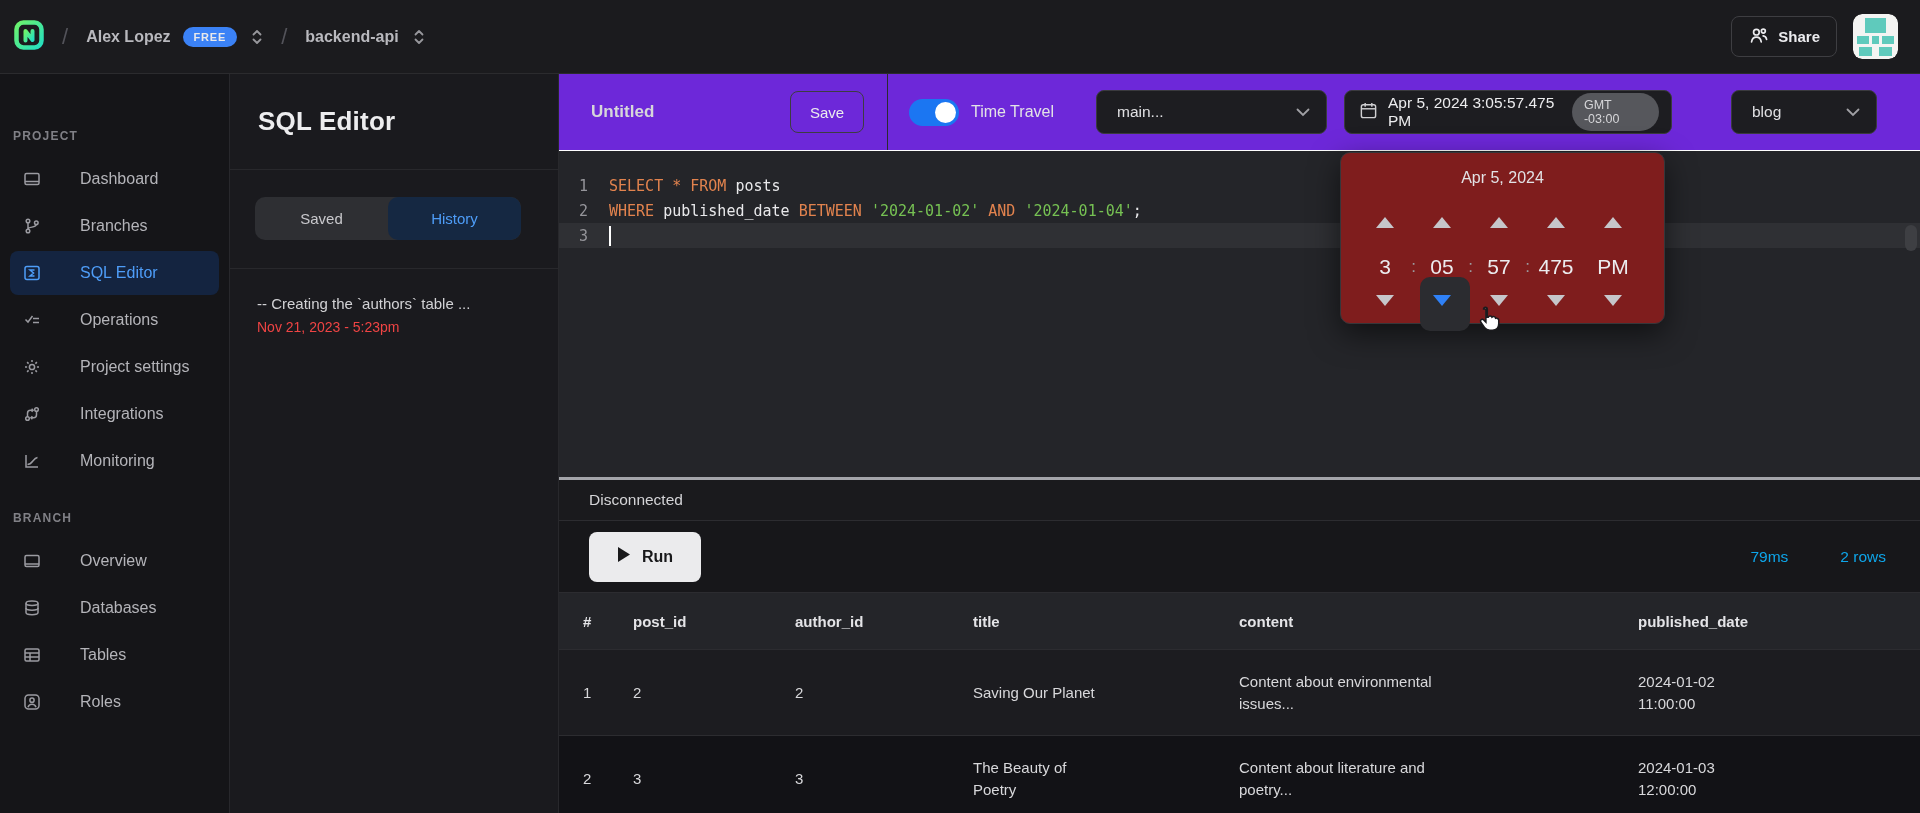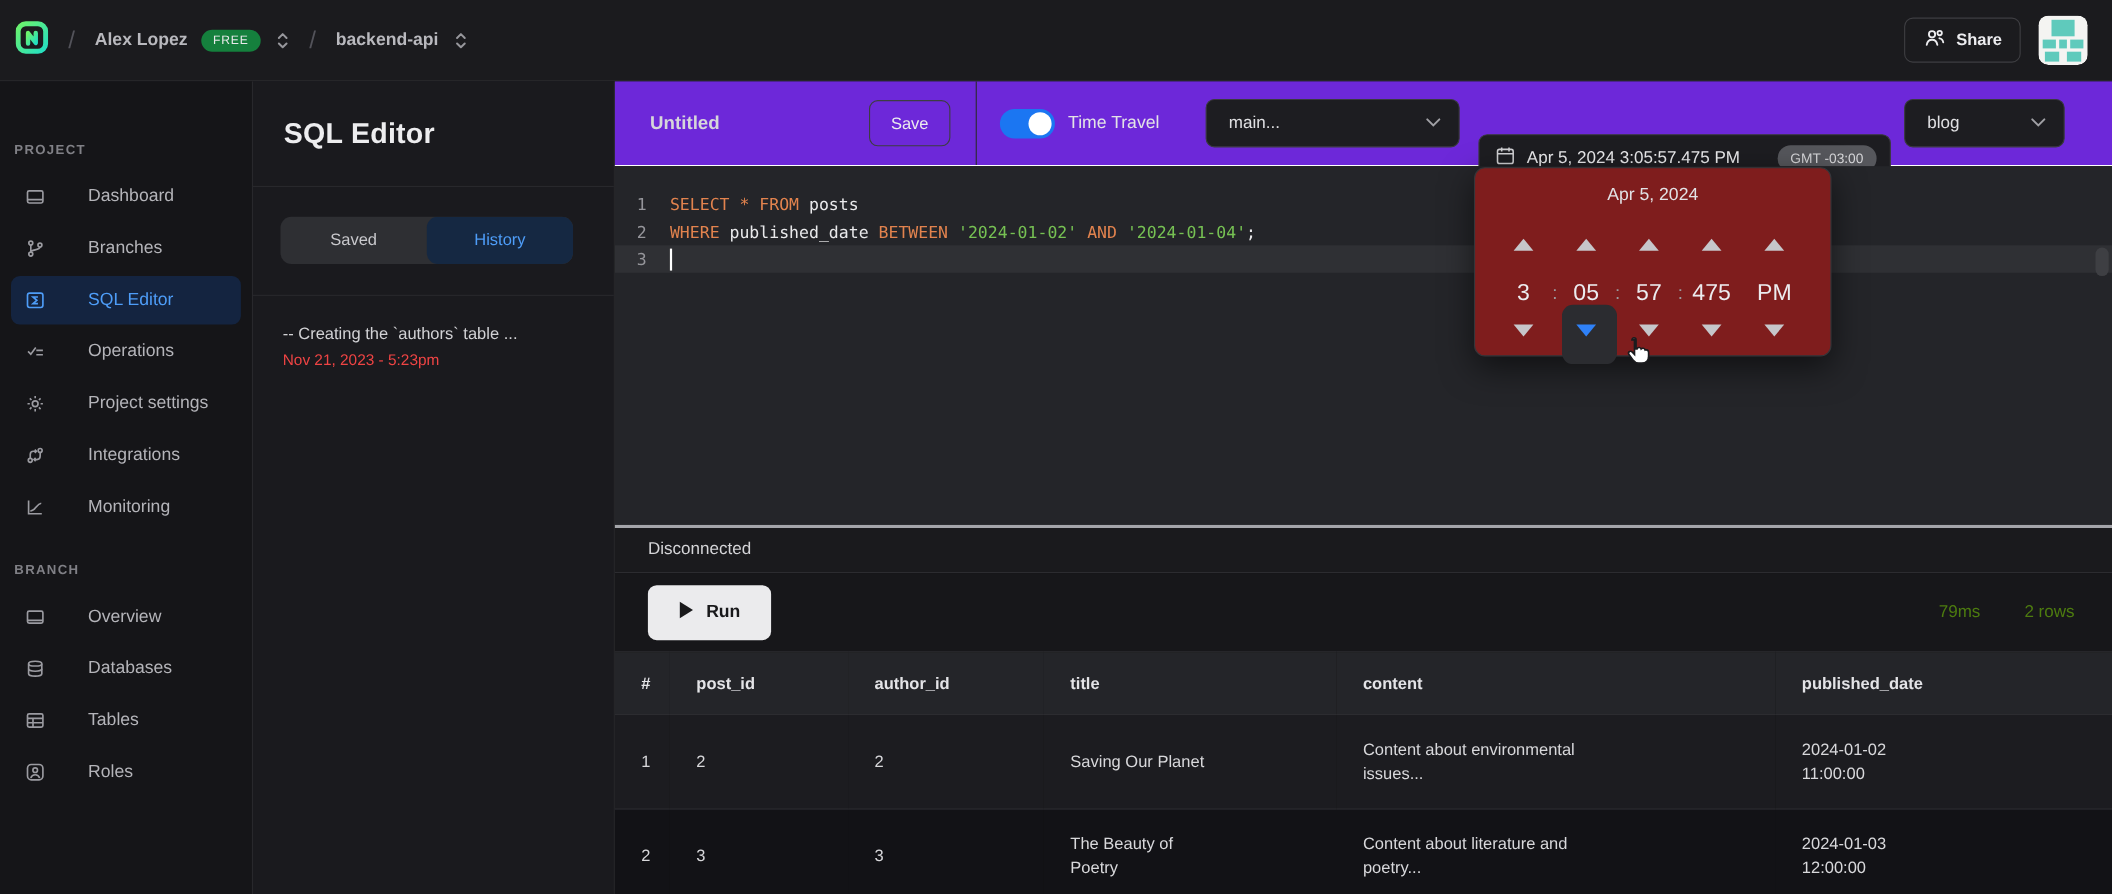--- a/index.html
+++ b/index.html
@@ -11,22 +11,22 @@
   }
   
   .topbar {
     height:74px; background:#1b1b1e; border-bottom:1px solid #2b2b2e;
     display:flex; align-items:center; padding:0 22px 0 14px;
   }
   .slash { font-size:22px; color:#53535a; font-weight:300; margin:0 18px; }
   .crumb { display:flex; align-items:center; cursor:pointer; }
   .crumb-name { font-size:16px; font-weight:600; color:#b9b9be; }
   .badge-free {
-    margin-left:12px; background:#15803d; color:#e9e9eb; font-size:11px;
-    font-weight:400; letter-spacing:.8px; border-radius:999px; padding:4px 11px;
+    margin-left:12px; background:#3b82f6; color:#e9e9eb; font-size:11px;
+    font-weight:700; letter-spacing:.8px; border-radius:999px; padding:4px 11px;
   }
   .chev-stack { margin-left:14px; display:flex; }
   .spacer { flex:1; }
   .share-btn {
     display:flex; align-items:center; gap:9px; height:41px; padding:0 16px;
     border:1px solid #3e3e42; border-radius:8px; background:transparent;
     color:#ececef; font-size:15px; font-weight:600; cursor:pointer; margin-right:16px;
     font-family:inherit;
   }
   .avatar { width:45px; height:45px; border-radius:9px; overflow:hidden; cursor:pointer; }
@@ -73,23 +73,23 @@
   .toggle-knob { position:absolute; right:3px; top:3px; width:21px; height:21px; border-radius:50%; background:#ffffff; }
   .tt-label { position:absolute; left:412px; top:50%; transform:translateY(-50%); font-size:16px; color:#e3e3e6; }
   .select-box {
     position:absolute; top:16px; height:44px; border:1px solid #3a3a3e; border-radius:8px;
     background:#1d1d21; display:flex; align-items:center; padding:0 16px 0 20px; cursor:pointer;
   }
   .select-box .sel-text { font-size:15.5px; color:#e0e0e3; flex:1; }
   .branch-select { left:537px; width:231px; }
   .db-select { left:1172px; width:146px; }
   .date-btn {
-    position:absolute; left:785px; top:16px; width:375px; height:44px;
+    position:absolute; left:785px; top:16px; width:328px; height:44px;
     border:1px solid #3a3a3e; border-radius:8px; background:#1d1d21;
-    display:flex; align-items:center; padding:0 12px 0 14px; cursor:pointer;margin-top:32px;
+    display:flex; align-items:center; padding:0 12px 0 14px; cursor:pointer;
   }
   .date-text { font-size:15.5px; color:#ececee; margin-left:10px; }
   .tz-badge { margin-left:auto; background:#56575c; color:#d6d6d9; font-size:12.5px; border-radius:999px; padding:5px 12px; }
   
   .code-area { position:relative; height:326px; background:#242529; padding-top:22px; font-family:"DejaVu Sans Mono", monospace; font-size:15px; flex:none; }
   .code-line { display:flex; height:25px; align-items:center; }
   .code-line.current { background:#2f3034; }
   .lnum { width:40px; text-align:right; padding-right:11px; color:#95959a; flex:none; }
   .ltext { padding-left:10px; white-space:pre; color:#e9e9eb; }
   .kw { color:#e2834e; }
@@ -99,21 +99,21 @@
   .v-scrollbar { position:absolute; right:3px; top:74px; width:12px; height:26px; border-radius:6px; background:#3e3f43; cursor:pointer; }
   
   .splitter { height:3px; background:#a4a5aa; cursor:row-resize; flex:none; }
   .status-bar { height:41px; background:#1a1a1d; border-bottom:1px solid #2c2c30; display:flex; align-items:center; padding-left:30px; font-size:15.5px; color:#d4d4d7; flex:none; }
   .run-bar { height:71px; background:#17171a; display:flex; align-items:center; padding:0 34px 0 30px; flex:none; }
   .run-btn {
     width:112px; height:50px; border:none; border-radius:8px; background:#ebebed;
     display:flex; align-items:center; justify-content:center; gap:11px;
     font-size:16px; font-weight:600; color:#19191b; cursor:pointer; font-family:inherit;
   }
-  .run-meta { margin-left:auto; display:flex; gap:40px; font-size:15.5px; color:#4d7c0f; }
+  .run-meta { margin-left:auto; display:flex; gap:52px; font-size:15.5px; color:#0ea5e9; }
   .results { width:100%; border-collapse:collapse; table-layout:fixed; }
   .results thead th {
     height:57px; text-align:left; padding-left:24px; font-size:15px; font-weight:700;
     color:#e4e4e7; background:#242529; border-top:1px solid #2c2c30; border-bottom:1px solid #2c2c30;
   }
   .results td { padding:14px 0 14px 24px; font-size:15px; color:#d8d8db; line-height:1.42; vertical-align:middle; }
   .results tbody tr { height:86px; }
   .results tbody tr.row-odd { background:#1c1c20; }
   .results tbody tr.row-even { background:#121216; border-top:1px solid #2c2c30; }
   .cell-title { max-width:140px; }

